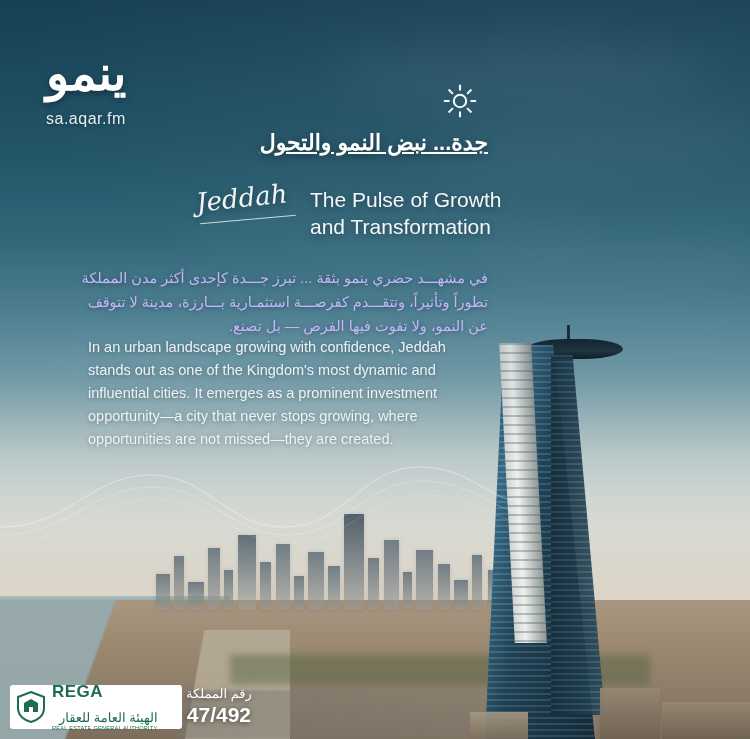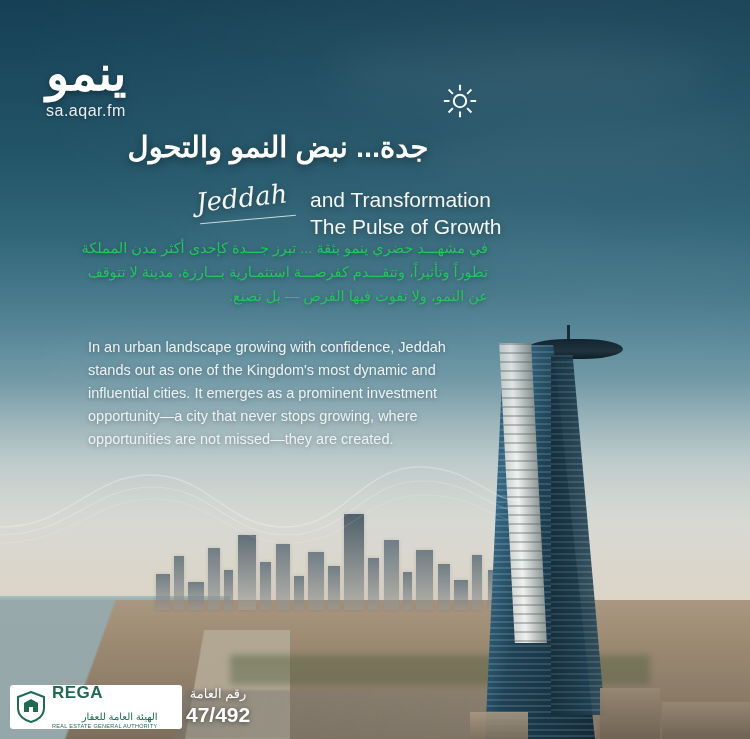--- a/index.html
+++ b/index.html
@@ -246,21 +246,21 @@
   .brand-mark {
     font-size: 48px;
     line-height: 52px;
     color: #ffffff;
     font-weight: bold;
     letter-spacing: 1px;
     text-shadow: 0 2px 6px rgba(0,0,0,0.35);
     direction: rtl;
   }
   .brand-url {
-    margin-top: 2px;
+    margin-top: 10px;
     font-size: 16px;
     color: #e7eef1;
     letter-spacing: .5px;
     text-shadow: 0 1px 4px rgba(0,0,0,0.4);
   }
 
   
   .ornament {
     position: absolute;
     left: 441px;
@@ -269,27 +269,28 @@
     height: 38px;
     opacity: .95;
   }
 
   
   .headline-ar {
     position: absolute;
     right: 262px;
     top: 130px;
     width: 420px;
-    text-align: center;
+    text-align: right;
     direction: rtl;
-    font-size: 29px;
+    font-size: 22px;
     font-weight: bold;
     color: #ffffff;
     letter-spacing: .5px;
     text-shadow: 0 2px 8px rgba(0,0,0,0.40);
+    text-decoration: underline;
   }
   .script {
     position: absolute;
     left: 196px;
     top: 183px;
     font-family: "DejaVu Serif", serif;
     font-style: italic;
     font-size: 26px;
     color: #f2f6f7;
     transform: rotate(-6deg);
@@ -312,26 +313,26 @@
     font-size: 21px;
     line-height: 27px;
     color: #f3f7f8;
     text-shadow: 0 2px 7px rgba(0,0,0,0.35);
   }
 
   
   .body-ar {
     position: absolute;
     right: 262px;
-    top: 236px;
+    top: 266px;
     width: 420px;
     direction: rtl;
     font-size: 14.5px;
     line-height: 24px;
-    color: #22c55e;
+    color: #c4b5fd;
     letter-spacing: .2px;
     text-shadow: 0 1px 5px rgba(0,0,0,0.35);
   }
   .body-en {
     position: absolute;
     left: 88px;
     top: 336px;
     width: 392px;
     font-size: 14.5px;
     line-height: 23px;
@@ -360,21 +361,21 @@
     flex: 0 0 auto;
   }
   .rega-text { line-height: 1; }
   .rega-title {
     font-size: 17px;
     font-weight: bold;
     color: #1f6b4f;
     letter-spacing: .5px;
   }
   .rega-sub-ar {
-    font-size: 10px;
+    font-size: 13px;
     color: #1f6b4f;
     direction: rtl;
     margin-top: 11px;
   }
   .rega-sub-en {
     font-size: 5.5px;
     color: #1f6b4f;
     letter-spacing: .3px;
     margin-top: 2px;
   }
@@ -472,38 +473,38 @@
       <circle cx="20" cy="20" r="6.5"></circle>
       <path d="M20 3 L20 9 M20 31 L20 37 M3 20 L9 20 M31 20 L37 20
                M8 8 L12.5 12.5 M27.5 27.5 L32 32 M32 8 L27.5 12.5 M12.5 27.5 L8 32"></path>
     </g>
   </svg>
 
   <div class="headline-ar">جدة... نبض النمو والتحول</div>
   <div class="script">Jeddah</div>
   <div class="script-underline"></div>
   <div class="headline-en">
+    <div>The Pulse of Growth</div>
     <div>and Transformation</div>
-    <div>The Pulse of Growth</div>
   </div>
 
   <div class="body-ar">في مشهـــد حضري ينمو بثقة ... تبرز جـــدة كإحدى أكثر مدن المملكة تطوراً وتأثيراً، وتتقـــدم كفرصـــة استثمـارية بـــارزة، مدينة لا تتوقف عن النمو، ولا تفوت فيها الفرص  —  بل تصنع.</div>
   <div class="body-en">In an urban landscape growing with confidence, Jeddah stands out as one of the Kingdom's most dynamic and influential cities. It emerges as a prominent investment opportunity—a city that never stops growing, where opportunities are not missed—they are created.</div>
 
   <div class="rega-badge">
     <svg class="rega-emblem" viewBox="0 0 30 32">
       <path d="M15 1 L28 6 V17 C28 25 21 29.5 15 31 C9 29.5 2 25 2 17 V6 Z" fill="none" stroke="#1f6b4f" stroke-width="2"></path>
       <path d="M15 8 L22 12 V21 H8 V12 Z" fill="#1f6b4f"></path>
       <rect x="13" y="16" width="4" height="5" fill="#ffffff"></rect>
     </svg>
     <div class="rega-text">
       <div class="rega-title">REGA</div>
       <div class="rega-sub-ar">الهيئة العامة للعقار</div>
       <div class="rega-sub-en">REAL ESTATE GENERAL AUTHORITY</div>
     </div>
   </div>
 
   <div class="license">
-    <div class="license-label">رقم العامة</div>
+    <div class="license-label">رقم المملكة</div>
     <div class="license-number">47/492</div>
   </div>
 
 </div>
 
 </body></html>

